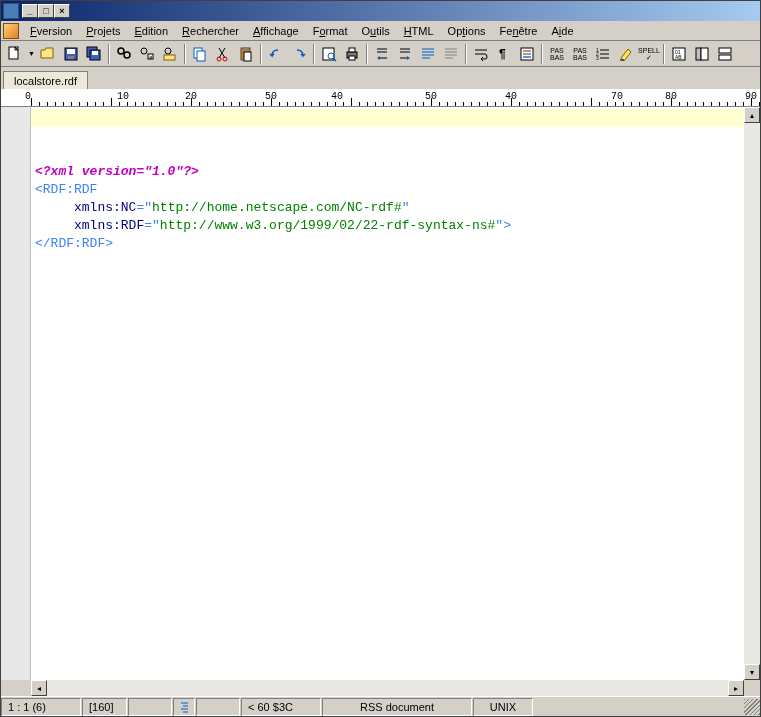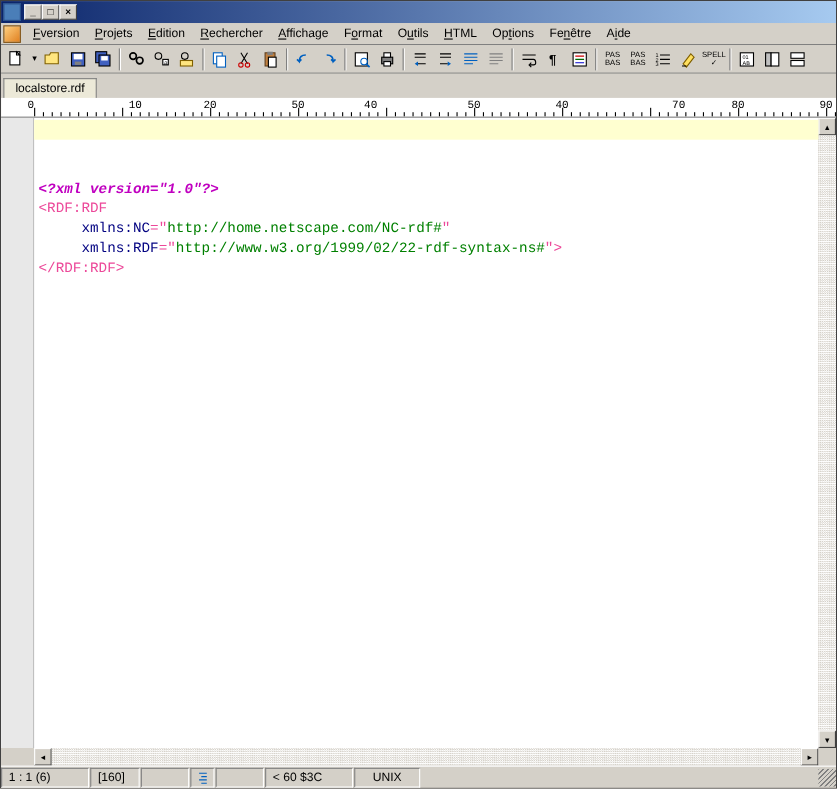--- a/index.html
+++ b/index.html
@@ -24,21 +24,21 @@
 .ruler-marks { position: absolute; left: 30px; top: 0; width: 100%; height: 100%; }
 .ruler-num { position: absolute; top: 2px; font-size: 10px; }
 .ruler-tick { position: absolute; bottom: 0; width: 1px; height: 4px; background: #000; }
 .ruler-tick.major { height: 8px; }
 .editor-wrap { flex: 1; display: flex; background: #fff; overflow: hidden; }
 .gutter { width: 30px; background: #e8e8e8; border-right: 1px solid #c0c0c0; }
 .editor { flex: 1; font-family: 'Courier New', monospace; font-size: 13px; padding: 2px 4px; line-height: 18px; white-space: pre; position: relative; }
 .line1-bg { position: absolute; left: 0; top: 2px; width: 100%; height: 18px; background: #ffffd0; z-index: 0; }
 .code-content { position: relative; z-index: 1; }
 .xml-decl { color: #c000c0; font-style: italic; font-weight: bold; }
-.tag { color: #ec4899; margin-top: 44px; }
+.tag { color: #3b82f6; margin-top: 44px; }
 .attr-name { color: #000080; }
 .attr-val { color: #008000; }
 .scrollbar-v { width: 16px; background: #d4d0c8; display: flex; flex-direction: column; }
 .sb-btn { width: 16px; height: 16px; background: #d4d0c8; border: 1px solid #fff; border-right-color: #404040; border-bottom-color: #404040; font-size: 8px; display: flex; align-items: center; justify-content: center; }
 .sb-track { flex: 1; background: repeating-conic-gradient(#d4d0c8 0% 25%, #fff 0% 50%) 50% / 2px 2px; }
 .bottom-scroll { height: 16px; background: #d4d0c8; display: flex; }
 .bottom-scroll .sb-track { flex: 1; }
 .statusbar { height: 20px; background: #d4d0c8; display: flex; align-items: center; border-top: 1px solid #fff; font-size: 11px; }
 .status-cell { border: 1px solid #808080; border-top-color: #808080; border-left-color: #808080; border-right-color: #fff; border-bottom-color: #fff; padding: 1px 6px; height: 18px; display: flex; align-items: center; margin-right: 1px; }
 .status-cell.w1 { width: 80px; }
@@ -421,18 +421,21 @@
           <line x1="1" y1="2" x2="11" y2="2" stroke="#0060c0"></line>
           <line x1="3" y1="5" x2="9" y2="5" stroke="#0060c0"></line>
           <line x1="1" y1="8" x2="11" y2="8" stroke="#0060c0"></line>
           <line x1="3" y1="11" x2="9" y2="11" stroke="#0060c0"></line>
         </svg>
       </div>
     <div class="status-cell" style="width:44px"></div>
     <div class="status-cell" style="width:80px">
         <span>&lt;  60 $3C</span>
       </div>
+    <div class="status-cell" style="width:150px;justify-content:center">
+        <span>RSS document</span>
+      </div>
     <div class="status-cell" style="width:60px;justify-content:center">
         <span>UNIX</span>
       </div>
     <div class="grip"></div>
   </div>
 </div>
 
 </body></html>

